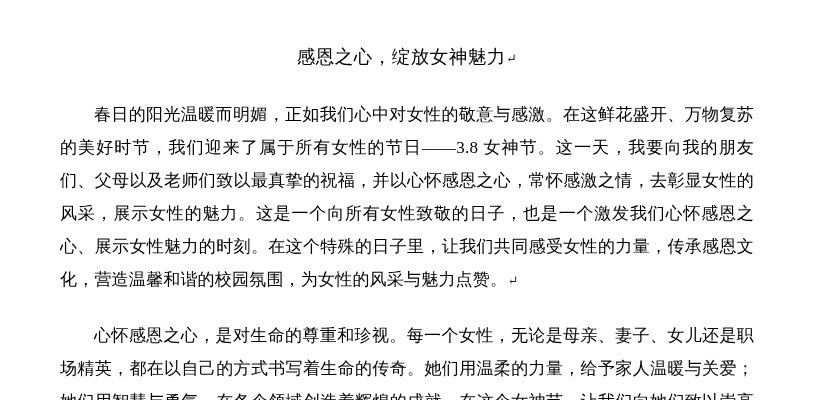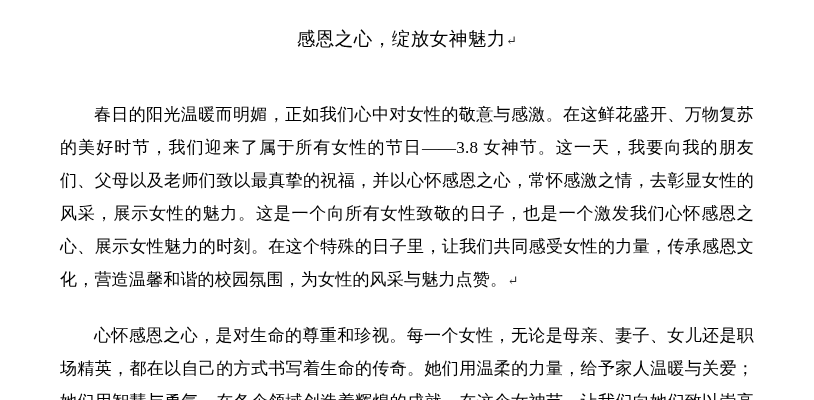--- a/index.html
+++ b/index.html
@@ -11,42 +11,42 @@
     height: 400px;
     background: #ffffff;
     font-family: "Liberation Serif", "DejaVu Serif", serif;
     color: #000000;
     overflow: hidden;
   }
   .page {
     width: 814px;
     height: 400px;
     box-sizing: border-box;
-    padding: 18px 60px 0 60px;
+    padding: 36px 60px 0 60px;
     position: relative;
   }
   .doc-title {
     text-align: center;
     font-size: 18.5px;
     line-height: 1.5;
     letter-spacing: 0.5px;
     margin: 8px 0 0 0;
     font-weight: normal;
   }
   .para {
     font-size: 17px;
     line-height: 1.95;
     text-align: justify;
     text-justify: inter-ideograph;
     margin: 0;
     text-indent: 2em;
     letter-spacing: 0.2px;
   }
   .para-1 {
-    margin-top: 44px;
+    margin-top: 26px;
   }
   .para-2 {
     margin-top: 22px;
   }
   .pilcrow {
     color: #2b2b2b;
     font-size: 13px;
     vertical-align: baseline;
   }
 </style>

